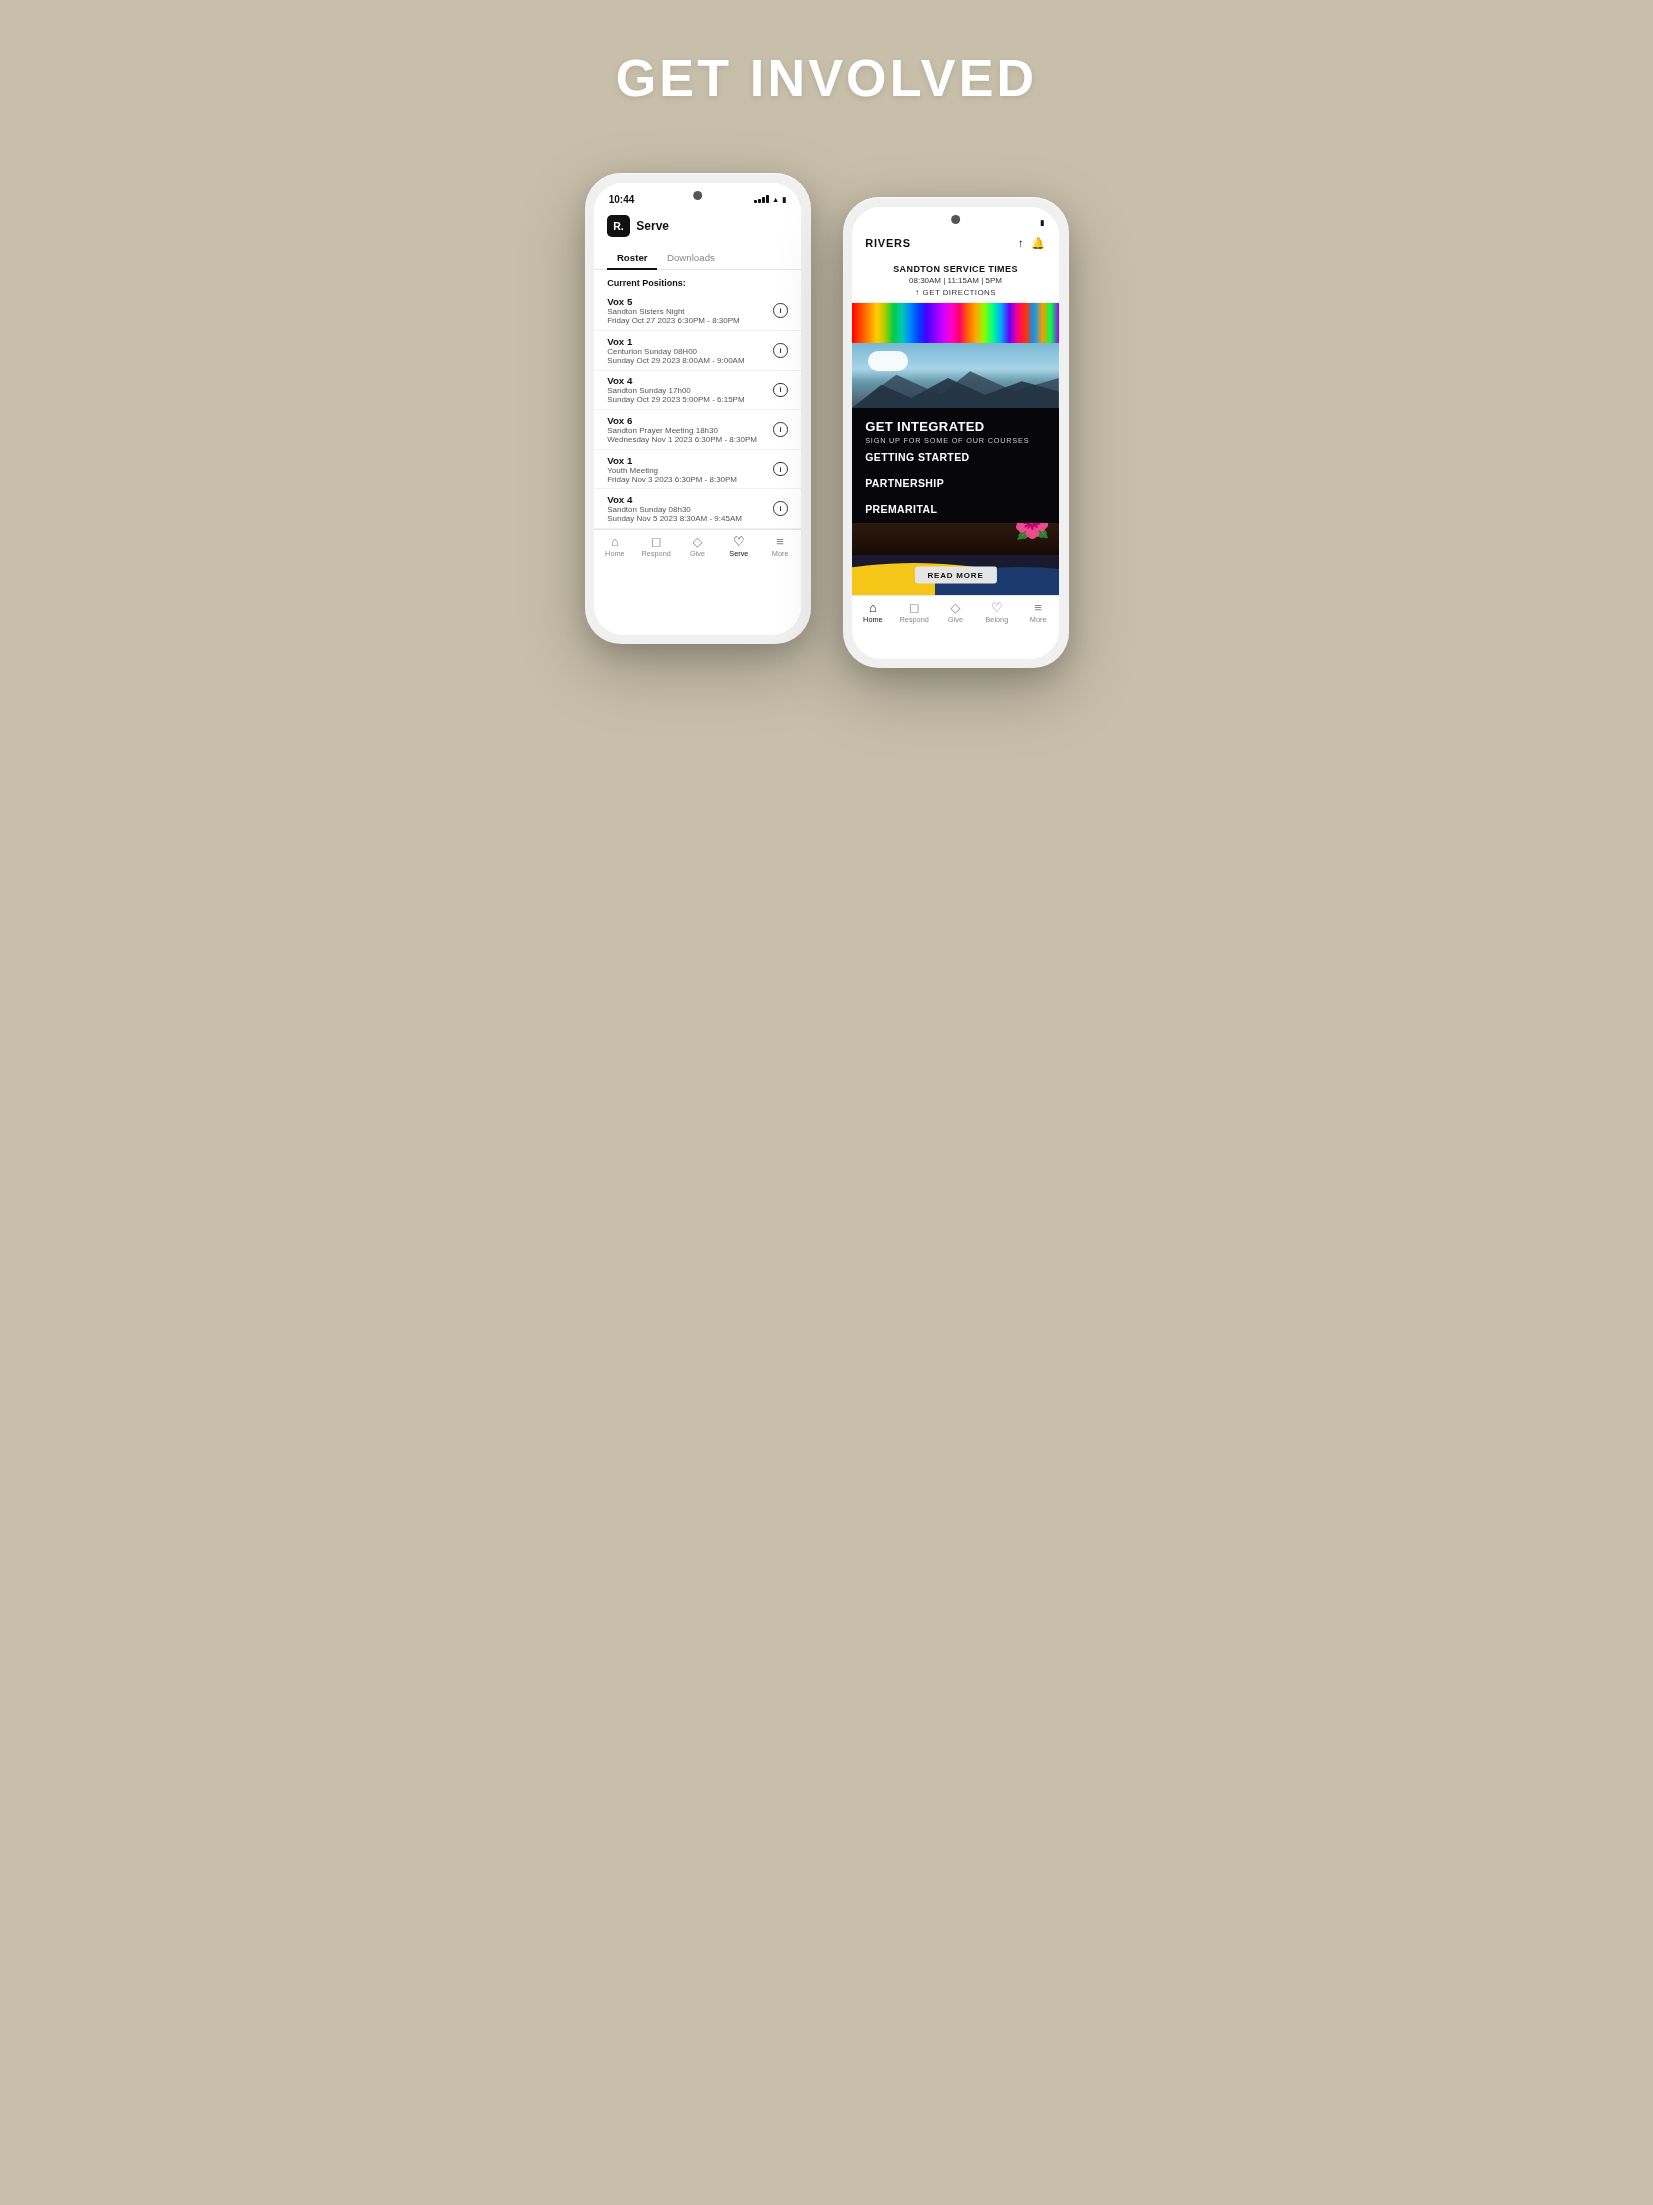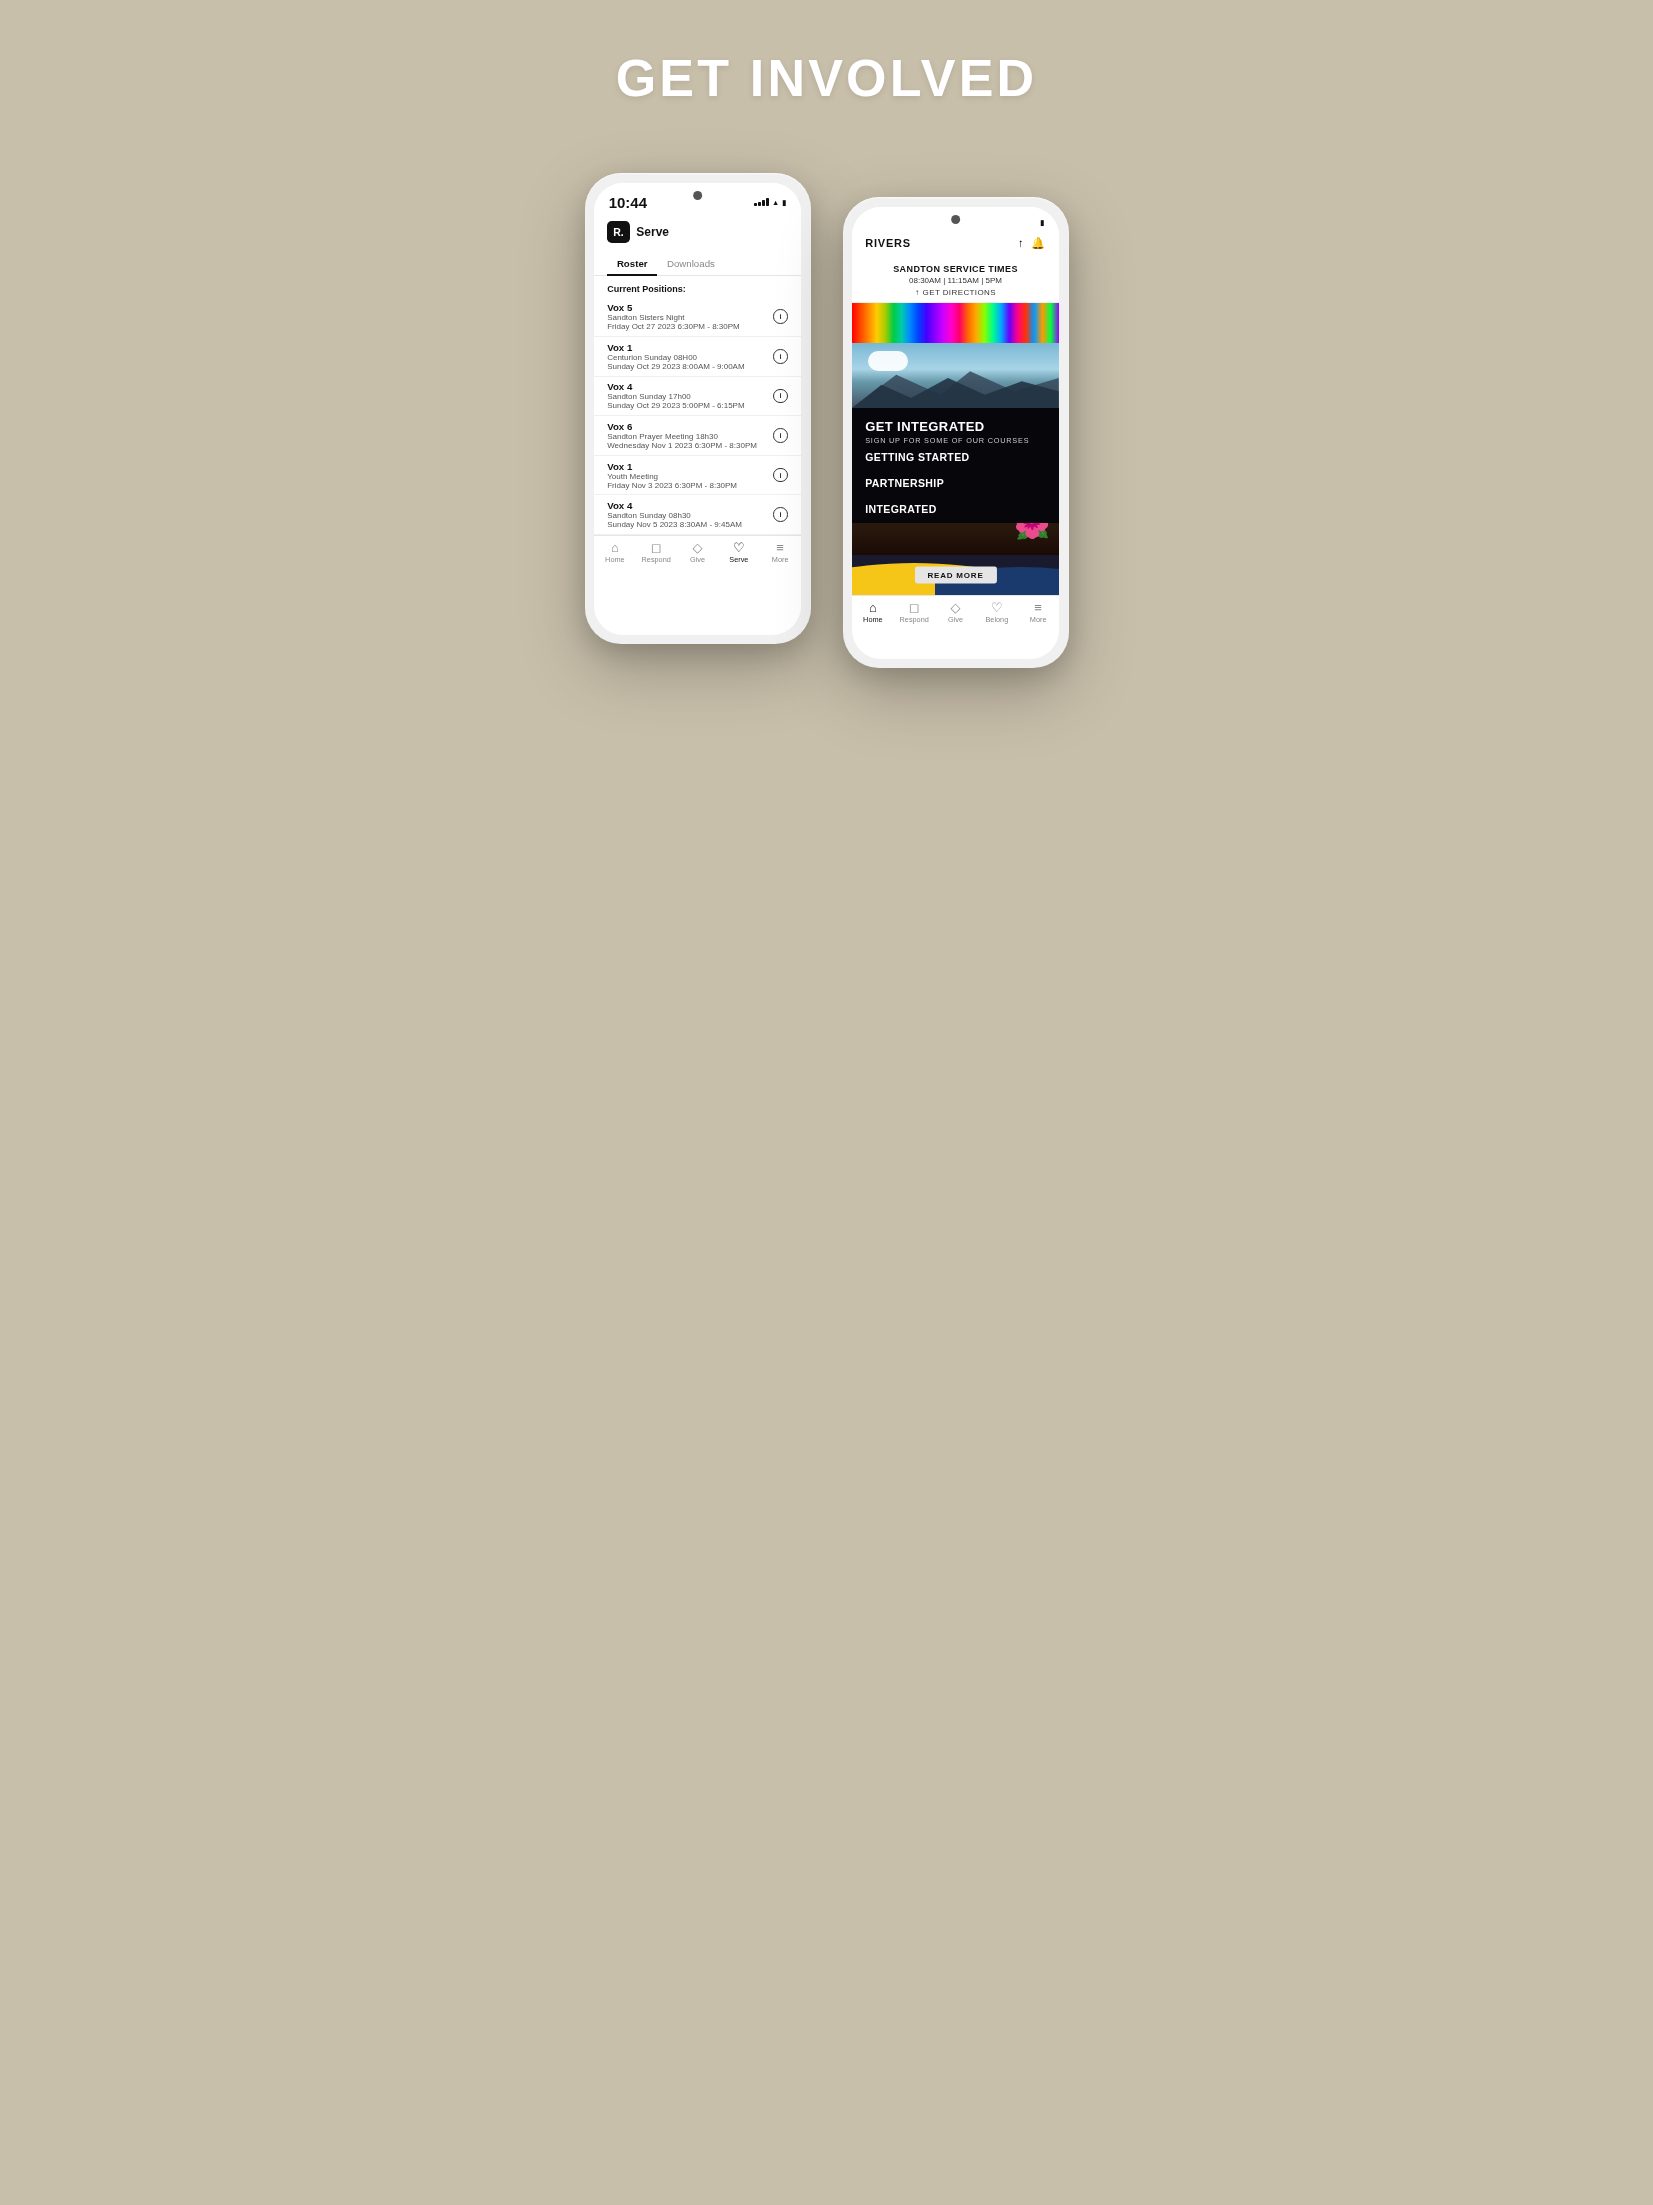--- a/index.html
+++ b/index.html
@@ -70,21 +70,21 @@
       display: flex;
       justify-content: space-between;
       align-items: center;
       padding: 11.3px 14.5px 4.8px;
       font-size: 9px;
       font-weight: 600;
       color: #111;
       background: #fff;
     }
 
-    .status-bar .time { font-weight: 700; font-size: 15px; }
+    .status-bar .time { font-weight: 700; font-size: 10px; }
     .status-icons { display: flex; gap: 3.2px; align-items: center; }
     .signal-bars { display: flex; gap: 1.6px; align-items: flex-end; height: 8px; }
     .signal-bar { width: 2.4px; background: #111; border-radius: 0.8px; }
     .wifi-icon, .battery-icon { font-size: 7.3px; }
 
     
     .phone1-header {
       display: flex;
       align-items: center;
       padding: 4.8px 13px 8px;
@@ -501,21 +501,21 @@
             <polygon points="0,60 40,25 80,45 130,15 180,40 230,20 280,35 280,60" fill="#223344" opacity="0.9"></polygon>
           </svg>
         </div>
 
         <div class="card-dark-section">
           <div class="get-integrated-title">GET INTEGRATED</div>
           <div class="sign-up-subtitle">SIGN UP FOR SOME OF OUR COURSES</div>
           <div class="courses-list">
             <div class="course-item">GETTING STARTED</div>
             <div class="course-item">PARTNERSHIP</div>
-            <div class="course-item">INTEGRATED</div>
+            <div class="course-item">PREMARITAL</div>
           </div>
         </div>
 
         <div class="crowd-section">
           <div class="flower-decoration">🌺</div>
         </div>
 
         <div class="wave-bottom" style="position:relative; height:40px; background:#1a1a2e; overflow:hidden;">
           <div class="wave-yellow"></div>
           <div class="wave-blue"></div>

